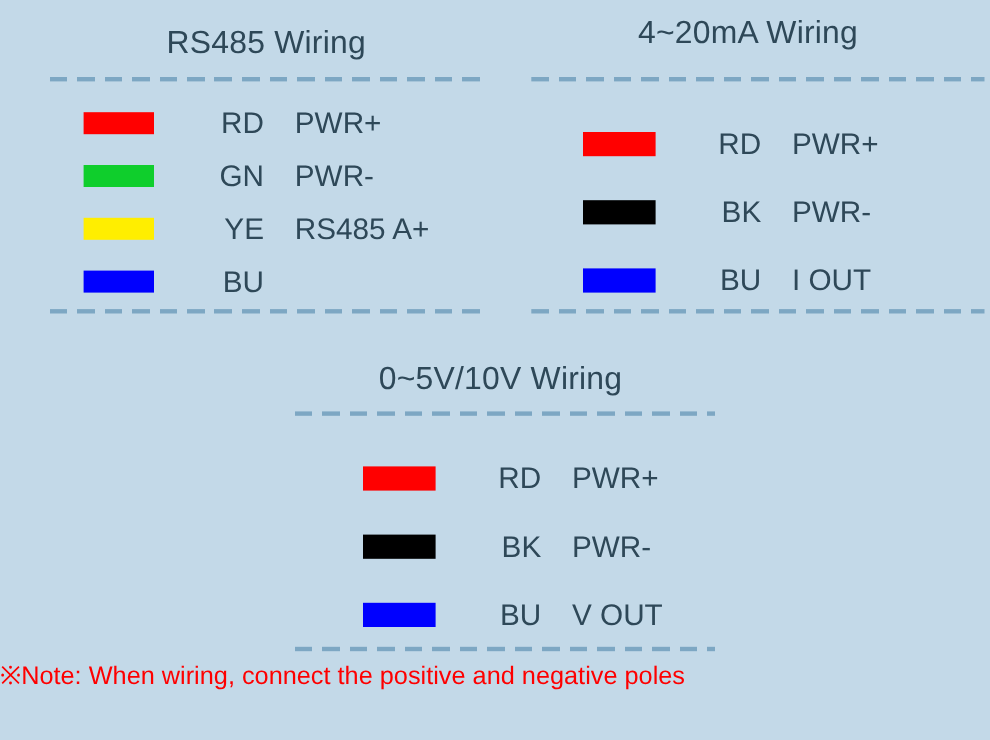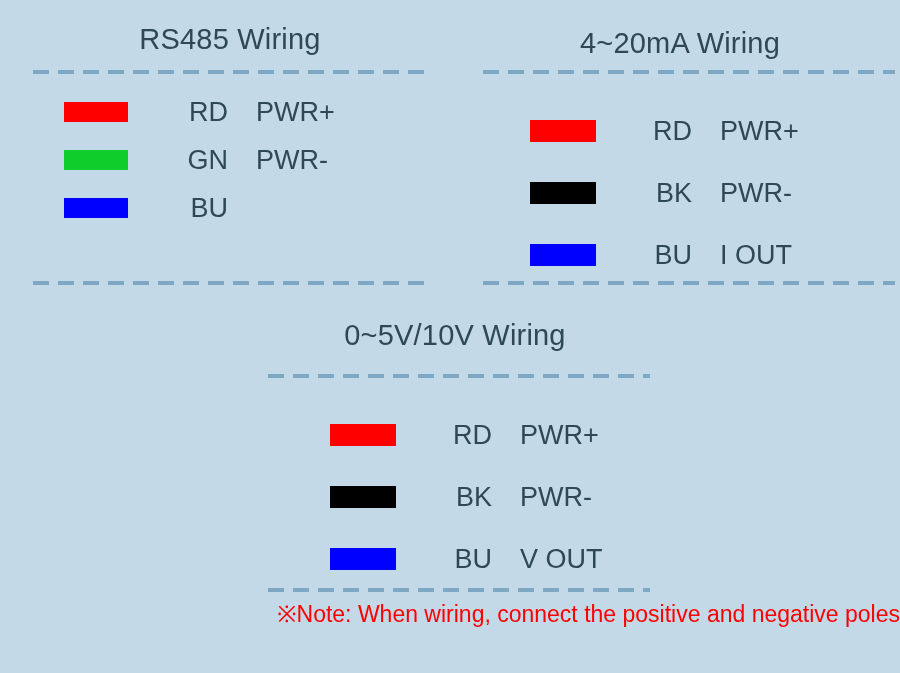--- a/index.html
+++ b/index.html
@@ -18,36 +18,36 @@
     position: relative;
     width: 900px;
     height: 673px;
   }
 
   
   .panel {
     position: absolute;
     box-sizing: border-box;
   }
-  #panel-rs485 { left: 0px;   top: 0px;   width: 460px; height: 300px; }
+  #panel-rs485 { left: 12px;   top: 0px;   width: 460px; height: 300px; }
   #panel-420ma { left: 460px; top: 0px;   width: 440px; height: 300px; }
   #panel-volt  { left: 220px; top: 310px; width: 470px; height: 290px; }
 
   .panel-title {
     text-align: center;
     color: #2e4858;
     font-size: 29px;
     line-height: 34px;
     font-weight: 400;
     letter-spacing: 0.2px;
     white-space: nowrap;
   }
   #panel-rs485 .panel-title { margin-top: 22px; }
-  #panel-420ma .panel-title { margin-top: 26px; }
-  #panel-volt  .panel-title { margin-top: 8px; }
+  #panel-420ma .panel-title { margin-top: 13px; }
+  #panel-volt  .panel-title { margin-top: 18px; }
 
   
   .rule {
     height: 4px;
     background-image: repeating-linear-gradient(
       to right,
       #7da7c3 0px, #7da7c3 16px,
       rgba(0,0,0,0) 16px, rgba(0,0,0,0) 25px
     );
   }
@@ -103,21 +103,21 @@
 
   #panel-volt .code { width: 68px; margin-left: 28px; }
   #panel-volt .fn   { margin-left: 28px; }
 
   
   #note {
     position: absolute;
     left: 0;
     top: 598px;
     width: 900px;
-    text-align: right;
+    text-align: left;
     color: #fe0000;
     font-size: 23px;
     line-height: 32px;
     font-family: "Liberation Sans", sans-serif;
   }
   #note .note-line { display: block; white-space: nowrap; }
 </style>
 </head>
 <body>
 
@@ -131,20 +131,25 @@
         <span class="swatch" style="background:#ff0000"></span>
         <span class="code">RD</span>
         <span class="fn">PWR+</span>
       </div>
       <div class="row">
         <span class="swatch" style="background:#0fce2c"></span>
         <span class="code">GN</span>
         <span class="fn">PWR-</span>
       </div>
       <div class="row">
+        <span class="swatch" style="background:#ffee00"></span>
+        <span class="code">YE</span>
+        <span class="fn">RS485 A+</span>
+      </div>
+      <div class="row">
         <span class="swatch" style="background:#0000ff"></span>
         <span class="code">BU</span>
       </div>
     </div>
     <div class="rule" id="rule-rs485-bottom"></div>
   </section>
 
   <section class="panel" id="panel-420ma">
     <div class="panel-title">4~20mA Wiring</div>
     <div class="rule" id="rule-420ma-top"></div>

